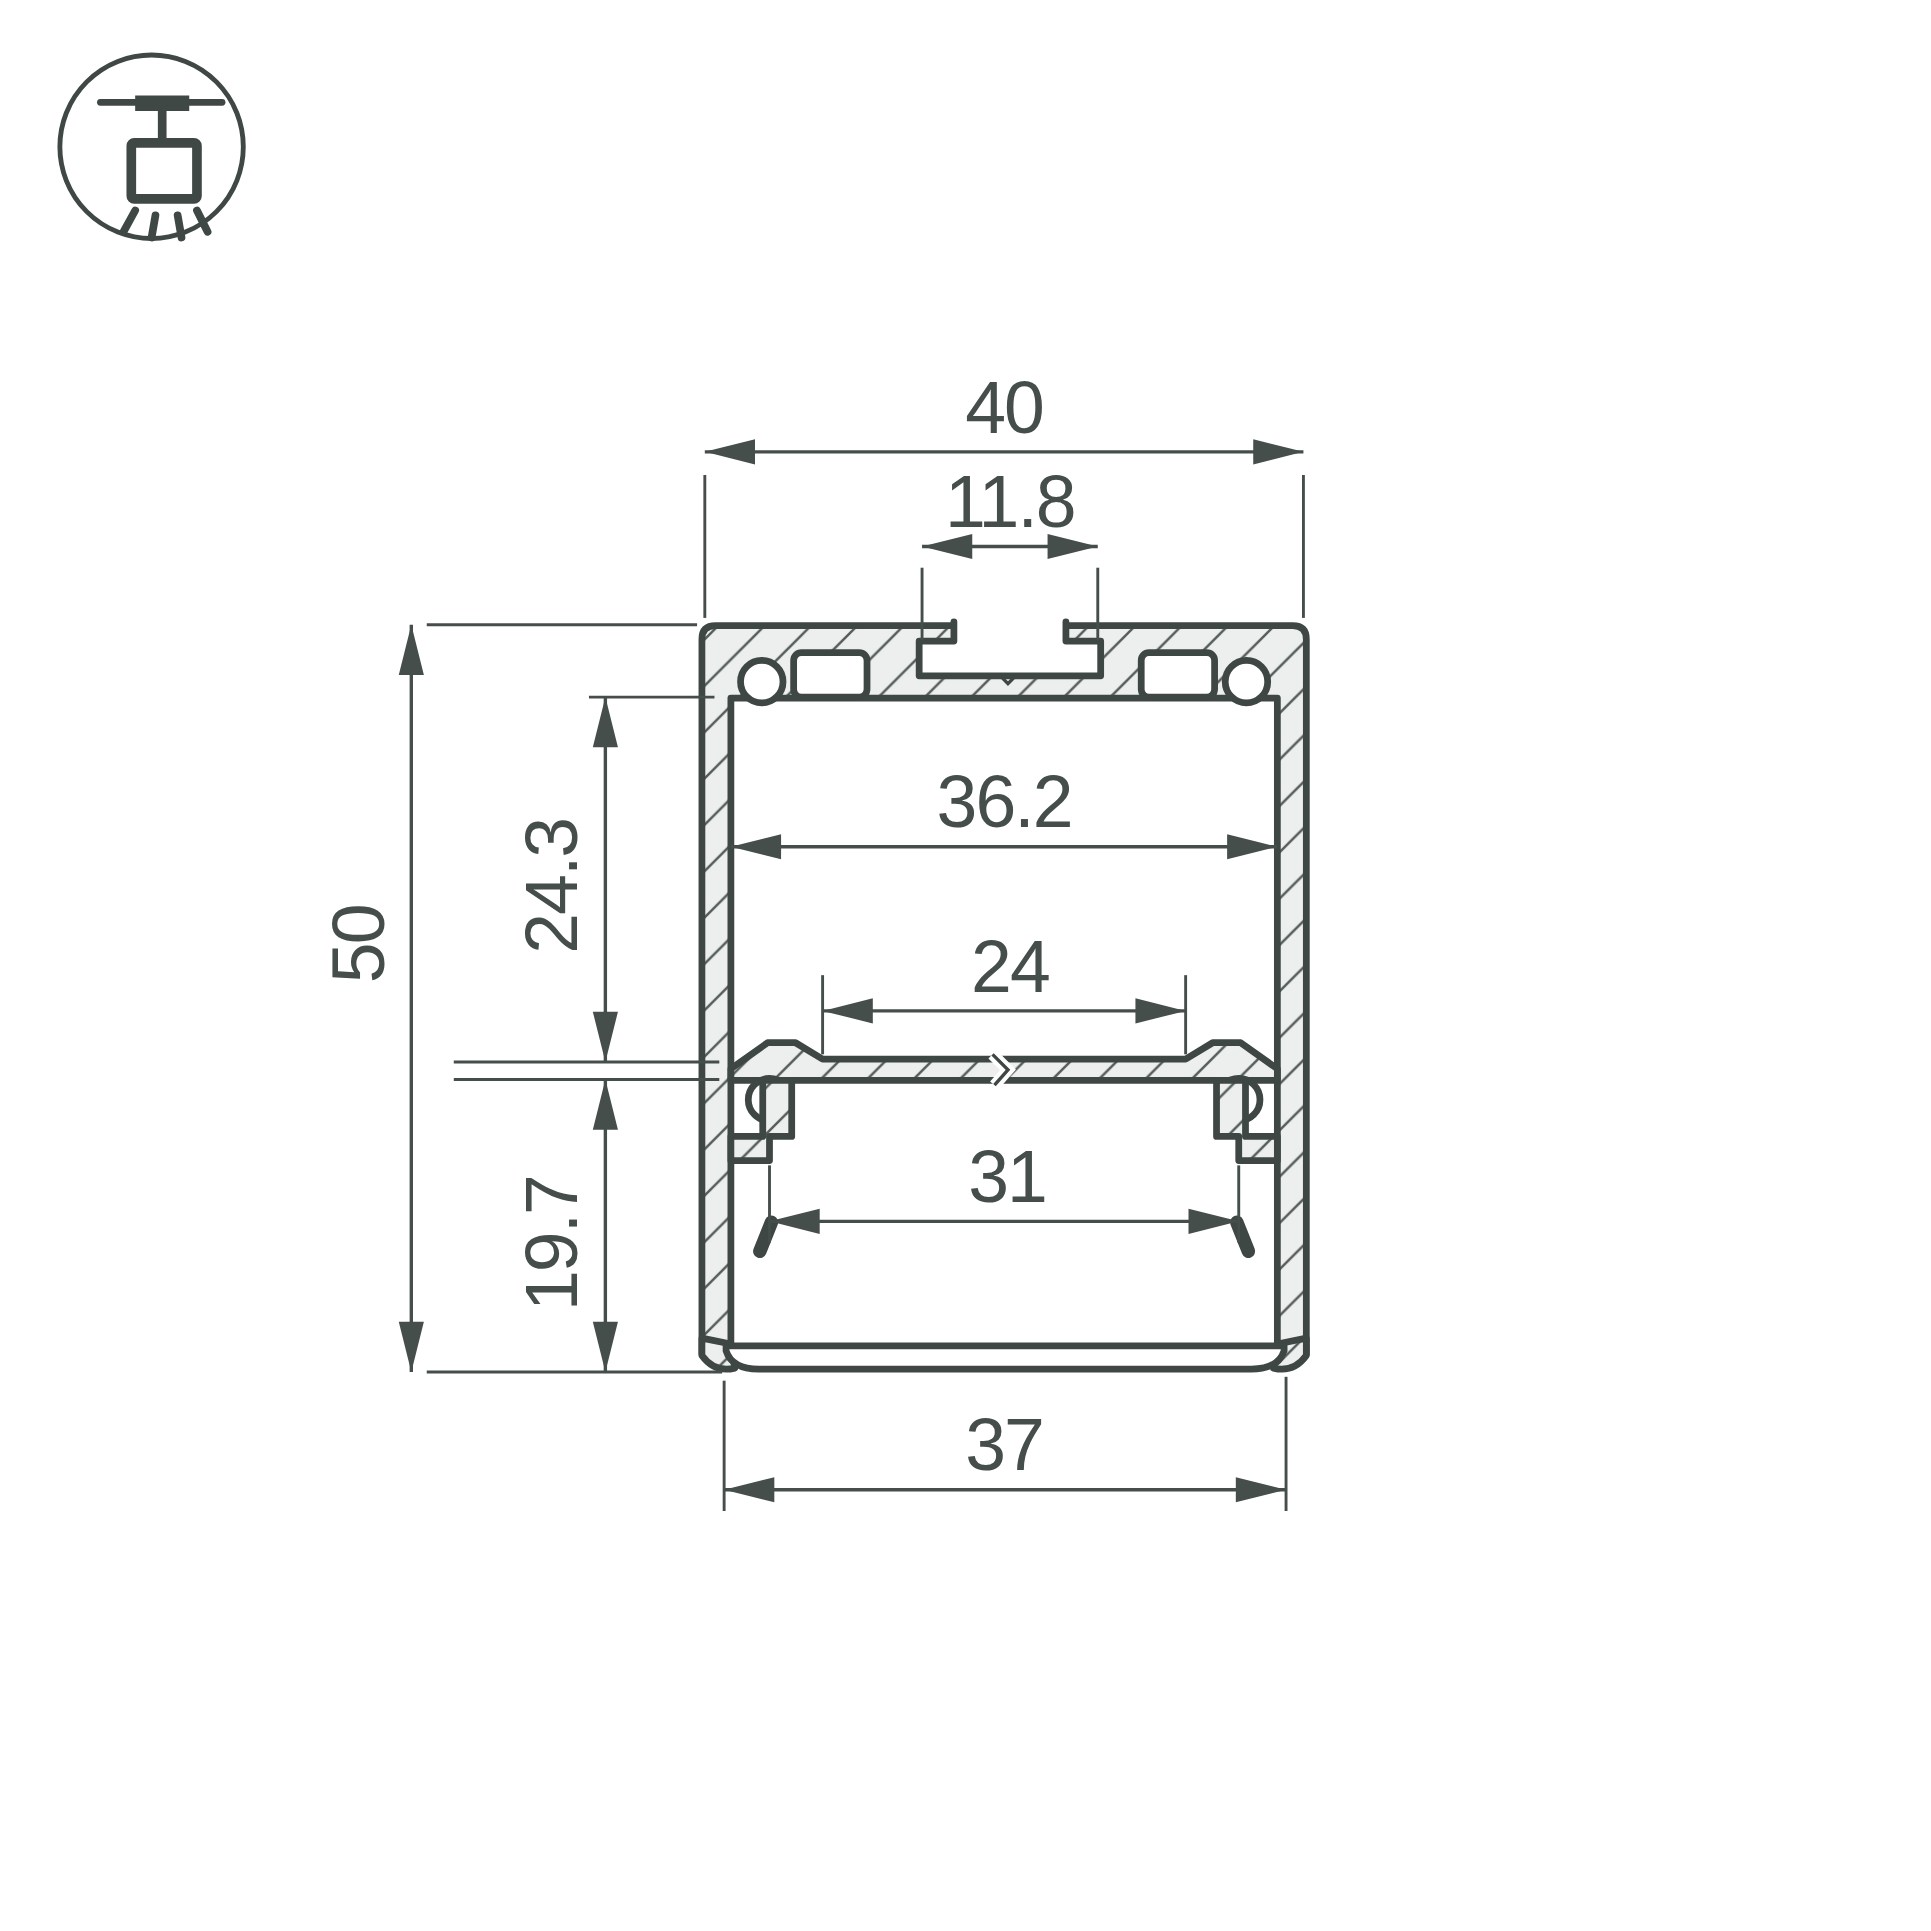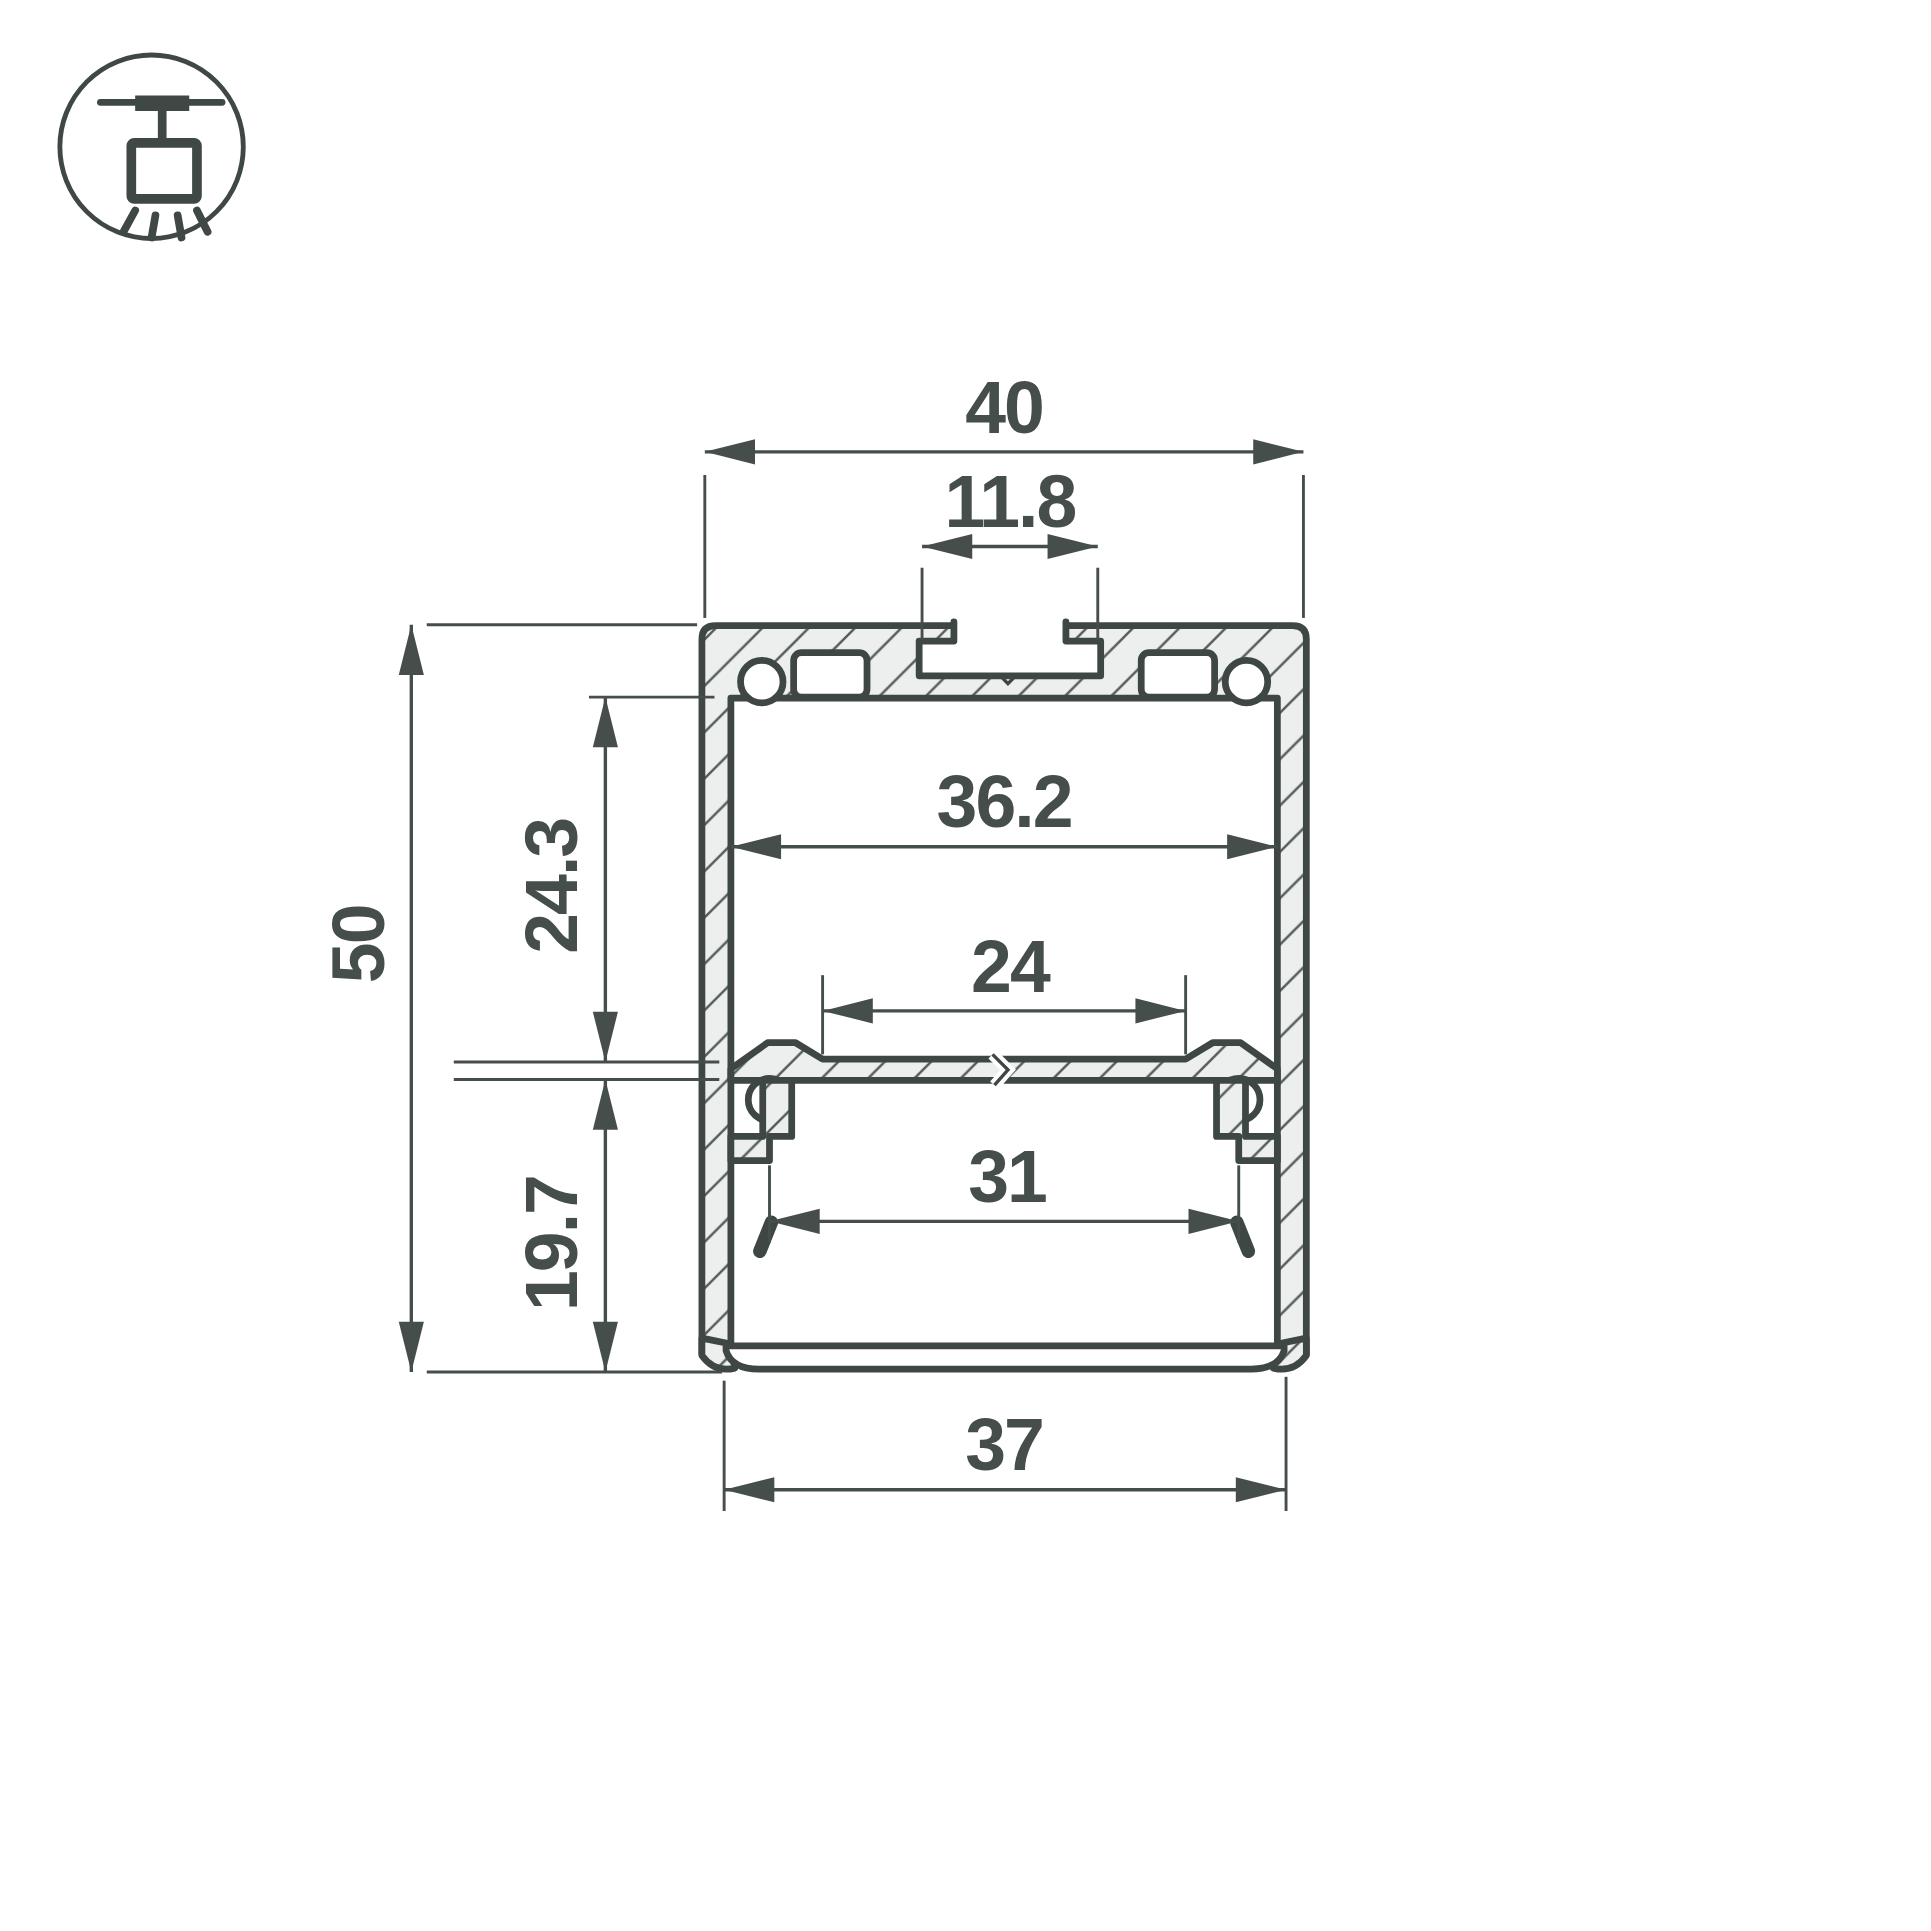--- a/index.html
+++ b/index.html
@@ -1,16 +1,16 @@
 <!DOCTYPE html>
 <html><head>
 <meta charset="utf-8">
 <style>
   html,body{margin:0;padding:0;background:#ffffff;}
-  .stage{position:relative;width:1931px;height:1931px;background:#ffffff;overflow:hidden;font-weight:bold;}
+  .stage{position:relative;width:1931px;height:1931px;background:#ffffff;overflow:hidden;}
   svg{position:absolute;left:0;top:0;}
   .metal{fill:url(#hatch);stroke:#3e4744;stroke-width:7;stroke-linejoin:round;}
   .cut{fill:#ffffff;stroke:#3e4744;stroke-width:7;stroke-linejoin:round;}
   .cutfill{fill:#ffffff;stroke:none;}
   .outline{fill:none;stroke:#3e4744;stroke-width:7;stroke-linejoin:round;stroke-linecap:round;}
   .dimline{stroke:#454e4b;stroke-width:3.5;fill:none;}
   .extline{stroke:#454e4b;stroke-width:3;fill:none;}
   .arrow{fill:#454e4b;stroke:none;}
   .dim-text{font-family:"Liberation Sans",sans-serif;font-size:76px;letter-spacing:-2px;fill:#454e4b;text-anchor:middle;}
   .icon-stroke{fill:none;stroke:#3f4845;}

